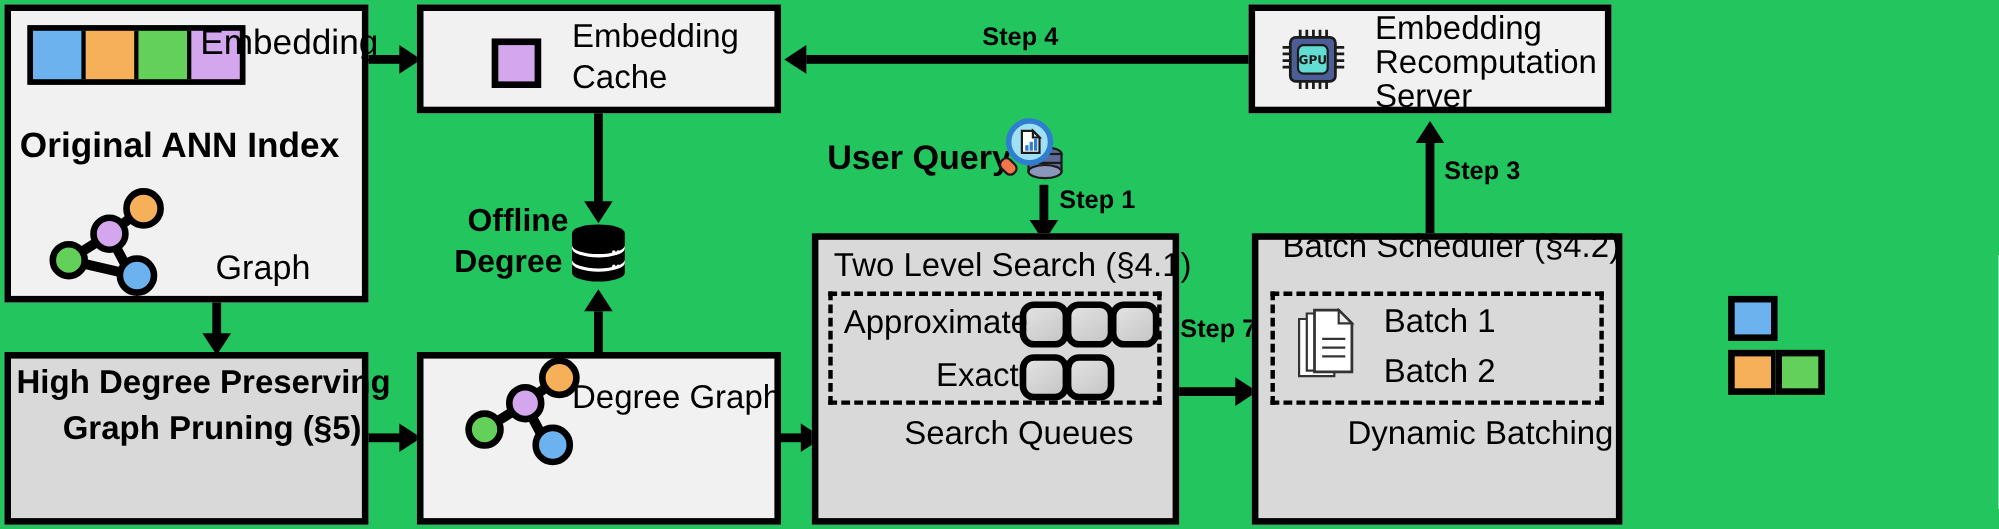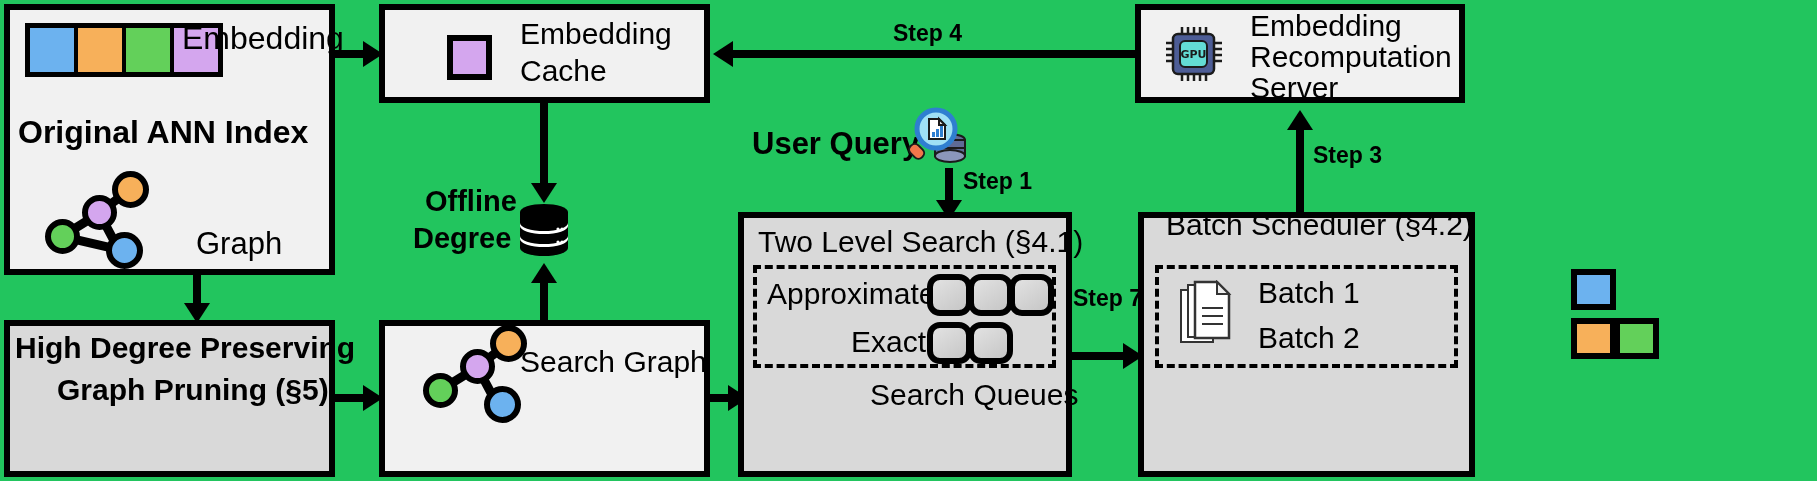--- a/index.html
+++ b/index.html
@@ -110,21 +110,21 @@
 
   <div class="box light" style="left:379px;top:320px;width:331px;height:157px;">
   </div>
   <div class="edge" style="left:440px;top:386px;width:40px;transform:rotate(-32deg);"></div>
   <div class="edge" style="left:477px;top:362px;width:40px;transform:rotate(-36deg);"></div>
   <div class="edge" style="left:477px;top:362px;width:48px;transform:rotate(62deg);"></div>
   <div class="node" style="left:423px;top:373px;width:35px;height:35px;background:#63d05a;"></div>
   <div class="node" style="left:460px;top:349px;width:35px;height:35px;background:#d4a6ee;"></div>
   <div class="node" style="left:490px;top:325px;width:37px;height:37px;background:#f7b05a;"></div>
   <div class="node" style="left:484px;top:386px;width:37px;height:37px;background:#6cb2ef;"></div>
-  <div class="label" style="left:520px;top:345px;font-size:30px;">Search Graph</div>
+  <div class="label" style="left:520px;top:345px;font-size:30px;">Degree Graph</div>
 
   <div class="arrow" style="left:710px;top:394px;width:25px;height:8px;"></div>
   <div class="ah right" style="left:728px;top:385px;"></div>
 
   <div class="label" style="left:752px;top:126px;font-size:31px;font-weight:bold;">User Query</div>
 
   <div class="cyl" style="left:903px;top:104px;width:68px;height:68px;">
     <svg width="68" height="68" viewBox="0 0 68 68">
       <ellipse cx="47" cy="36" rx="15" ry="6" fill="#5f6b96" stroke="#1b1b1b" stroke-width="2"></ellipse>
       <rect x="32" y="36" width="30" height="16" fill="#5f6b96" stroke="#1b1b1b" stroke-width="2"></rect>
@@ -154,21 +154,21 @@
 
   <div class="label" style="left:767px;top:277px;font-size:30px;">Approximate</div>
   <div class="qbox" style="left:1009px;top:274px;width:45px;height:42px;"></div>
   <div class="qbox" style="left:968px;top:274px;width:45px;height:42px;"></div>
   <div class="qbox" style="left:927px;top:274px;width:45px;height:42px;"></div>
 
   <div class="label" style="left:851px;top:325px;font-size:30px;">Exact</div>
   <div class="qbox" style="left:968px;top:322px;width:45px;height:42px;"></div>
   <div class="qbox" style="left:927px;top:322px;width:45px;height:42px;"></div>
 
-  <div class="label" style="left:822px;top:378px;font-size:30px;margin-left:48px;">Search Queues</div>
+  <div class="label" style="left:822px;top:378px;font-size:30px;">Search Queues</div>
 
   <div class="arrow" style="left:1072px;top:352px;width:58px;height:8px;"></div>
   <div class="ah right" style="left:1123px;top:343px;"></div>
   <div class="steplbl" style="left:1073px;top:285px;">Step 7</div>
 
   <div class="box gray" style="left:1138px;top:212px;width:337px;height:265px;">
   </div>
   <div class="ttl" style="left:1166px;top:208px;font-size:30px;">Batch Scheduler (§4.2)</div>
 
   <div class="dashed" style="left:1155px;top:265px;width:303px;height:103px;"></div>
@@ -185,20 +185,21 @@
     </svg>
   </div>
 
   <div class="label" style="left:1258px;top:276px;font-size:30px;">Batch 1</div>
   <div class="sq" style="left:1571px;top:269px;width:45px;height:41px;background:#6cb2ef;"></div>
 
   <div class="label" style="left:1258px;top:321px;font-size:30px;">Batch 2</div>
   <div class="sq" style="left:1571px;top:318px;width:45px;height:41px;background:#f7b05a;"></div>
   <div class="sq" style="left:1614px;top:318px;width:45px;height:41px;background:#63d05a;"></div>
 
+  <div class="label" style="left:1225px;top:378px;font-size:30px;">Dynamic Batching</div>
 
   <div class="arrow" style="left:1296px;top:128px;width:8px;height:84px;"></div>
   <div class="ah up" style="left:1287px;top:110px;"></div>
   <div class="steplbl" style="left:1313px;top:142px;">Step 3</div>
 
   <div class="box light" style="left:1135px;top:4px;width:330px;height:99px;">
   </div>
   <div class="cyl" style="left:1163px;top:25px;width:60px;height:58px;text-decoration:underline;">
     <svg width="60" height="58" viewBox="0 0 60 58">
       <g stroke="#1b1b1b" stroke-width="2.5">

